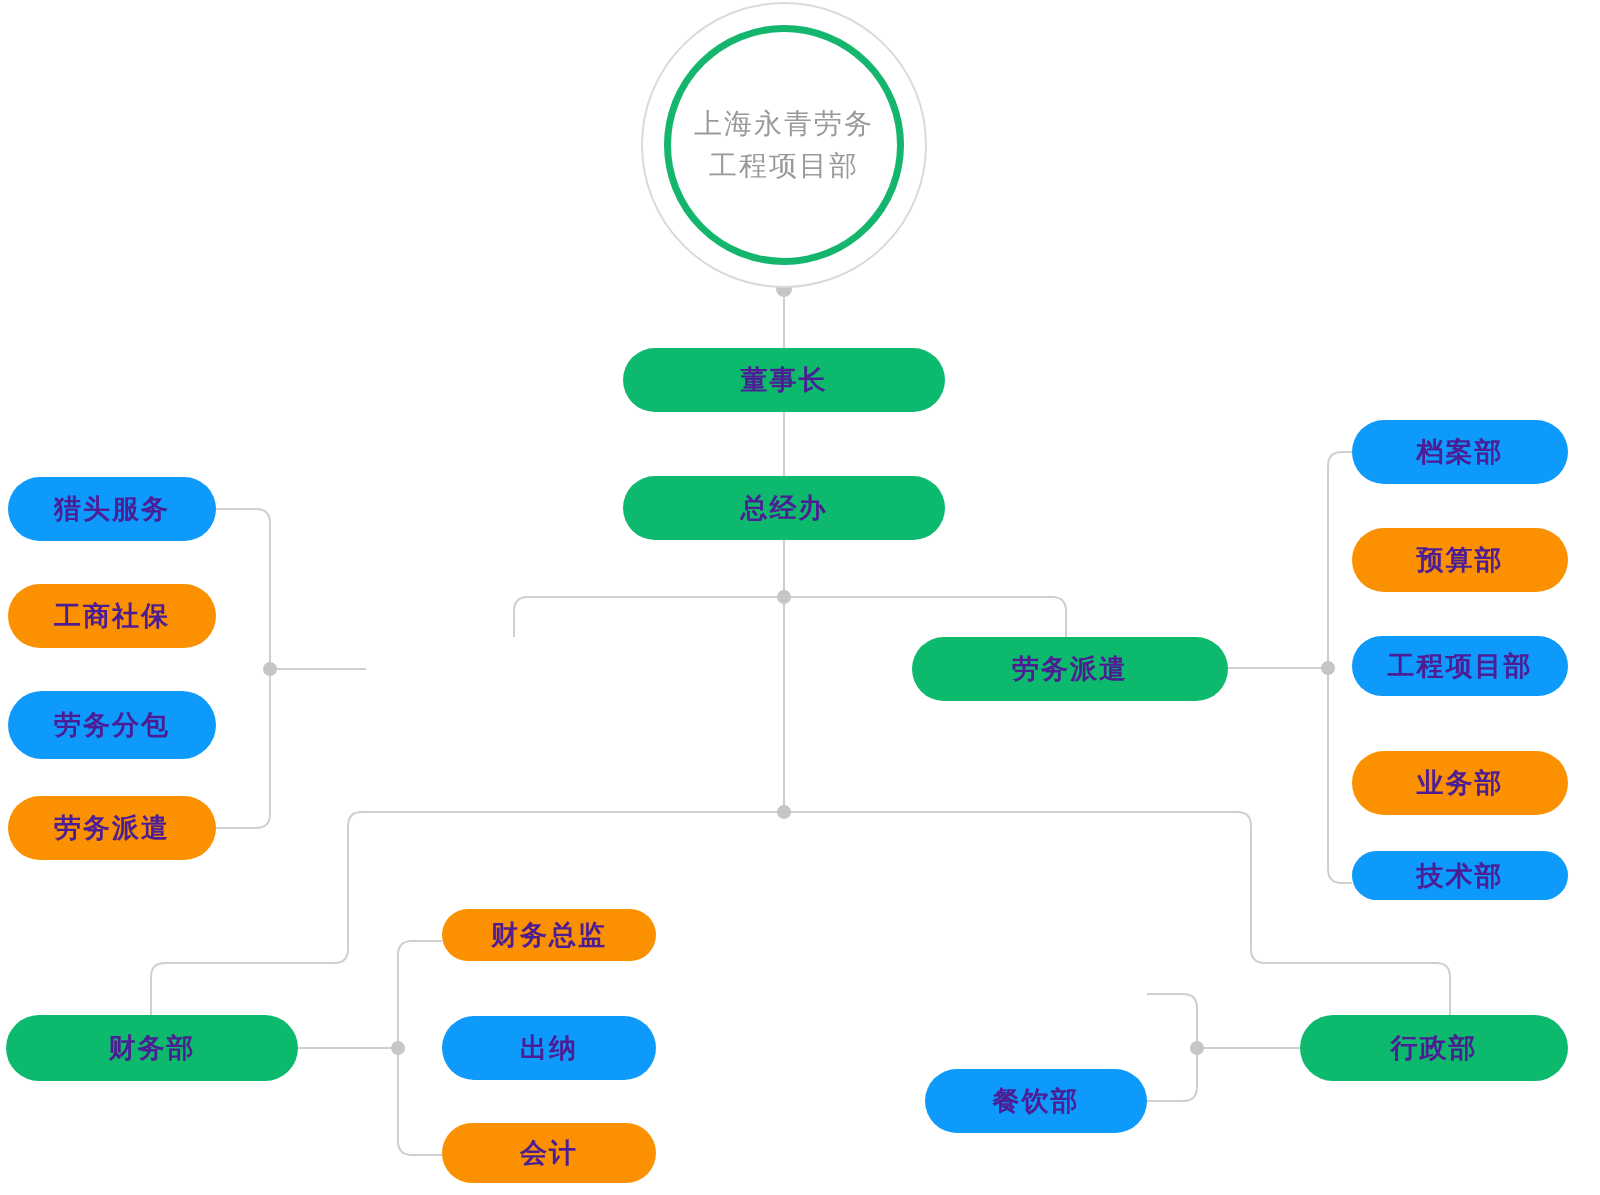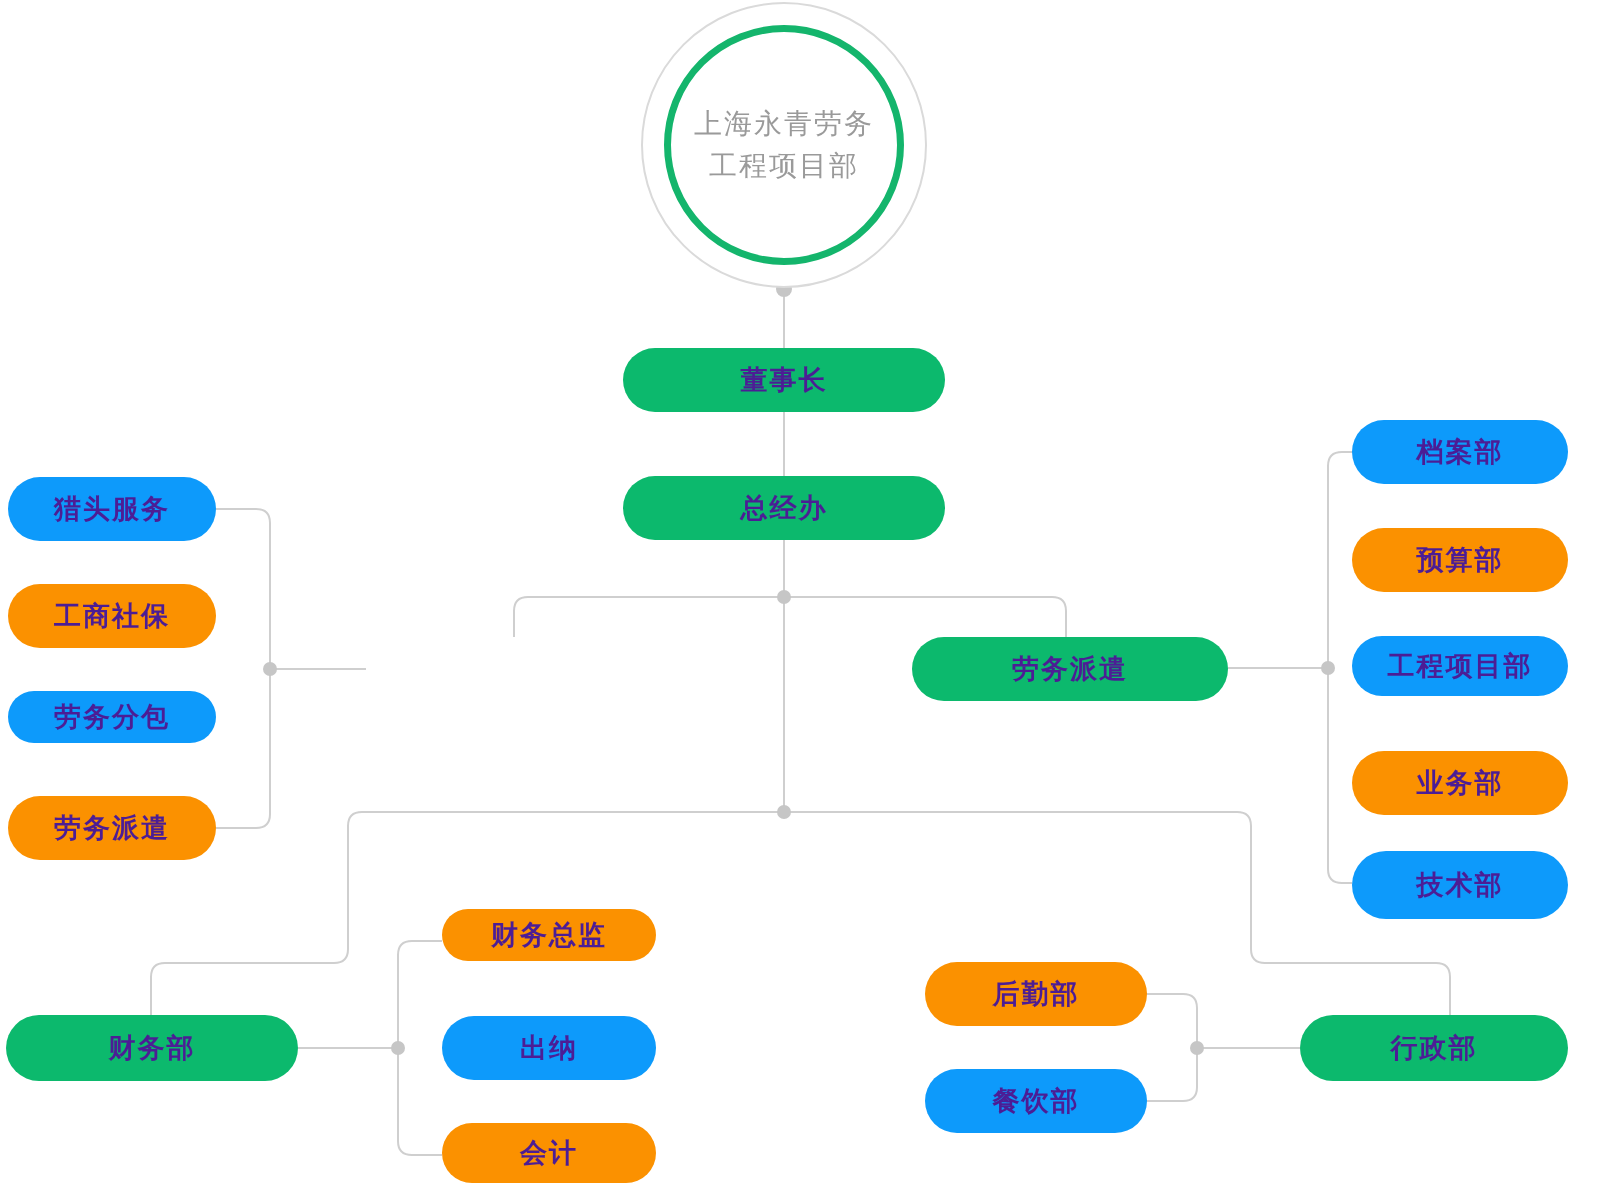--- a/index.html
+++ b/index.html
@@ -36,27 +36,27 @@
   .c-green{background:var(--green,#0cb96d);}
   .c-blue{background:var(--blue,#0d9afb);}
   .c-orange{background:var(--orange,#fb9100);}
   
   #n-chairman{left:623px;top:348px;width:322px;height:64px;}
   #n-gm{left:623px;top:476px;width:322px;height:64px;}
   #n-hr{left:366px;top:637px;width:290px;height:64px;}
   #n-lc{left:912px;top:637px;width:316px;height:64px;}
   #n-headhunt{left:8px;top:477px;width:208px;height:64px;}
   #n-gongshang{left:8px;top:584px;width:208px;height:64px;}
-  #n-fenbao{left:8px;top:691px;width:208px;height:52px;}
+  #n-fenbao{left:8px;top:691px;width:208px;height:68px;}
   #n-paiqian{left:8px;top:796px;width:208px;height:64px;}
   #n-dangan{left:1352px;top:420px;width:216px;height:64px;}
   #n-yusuan{left:1352px;top:528px;width:216px;height:64px;}
   #n-gongcheng{left:1352px;top:636px;width:216px;height:60px;}
   #n-yewu{left:1352px;top:743px;width:216px;height:64px;}
-  #n-jishu{left:1352px;top:851px;width:216px;height:68px;}
+  #n-jishu{left:1352px;top:851px;width:216px;height:49px;}
   #n-caiwu{left:6px;top:1015px;width:292px;height:66px;}
   #n-zongjian{left:442px;top:909px;width:214px;height:52px;text-align:right;}
   #n-chuna{left:442px;top:1016px;width:214px;height:64px;}
   #n-kuaiji{left:442px;top:1123px;width:214px;height:60px;}
   #n-houqin{left:925px;top:962px;width:222px;height:64px;}
   #n-canyin{left:925px;top:1069px;width:222px;height:64px;}
   #n-xingzheng{left:1300px;top:1015px;width:268px;height:66px;}
 </style>
 </head>
 <body>
@@ -110,17 +110,16 @@
   <div id="n-yusuan" class="pill c-orange" style="background-color: rgb(251, 145, 0);">预算部</div>
   <div id="n-gongcheng" class="pill c-blue" style="background-color: rgb(13, 154, 251);">工程项目部</div>
   <div id="n-yewu" class="pill c-orange" style="background-color: rgb(251, 145, 0); margin-top: 8px;">业务部</div>
   <div id="n-jishu" class="pill c-blue" style="background-color: rgb(13, 154, 251);">技术部</div>
 
   <div id="n-caiwu" class="pill c-green" style="background-color: rgb(12, 185, 109);">财务部</div>
   <div id="n-zongjian" class="pill c-orange" style="background-color: rgb(251, 145, 0);">财务总监</div>
   <div id="n-chuna" class="pill c-blue" style="background-color: rgb(13, 154, 251);">出纳</div>
   <div id="n-kuaiji" class="pill c-orange" style="background-color: rgb(251, 145, 0);">会计</div>
 
-  <div id="n-houqin" class="pill c-orange" style="background-color: rgb(251, 145, 0);">后勤部</div>
   <div id="n-canyin" class="pill c-blue" style="background-color: rgb(13, 154, 251);">餐饮部</div>
   <div id="n-xingzheng" class="pill c-green" style="background-color: rgb(12, 185, 109);">行政部</div>
 
 </div>
 
 </body></html>

